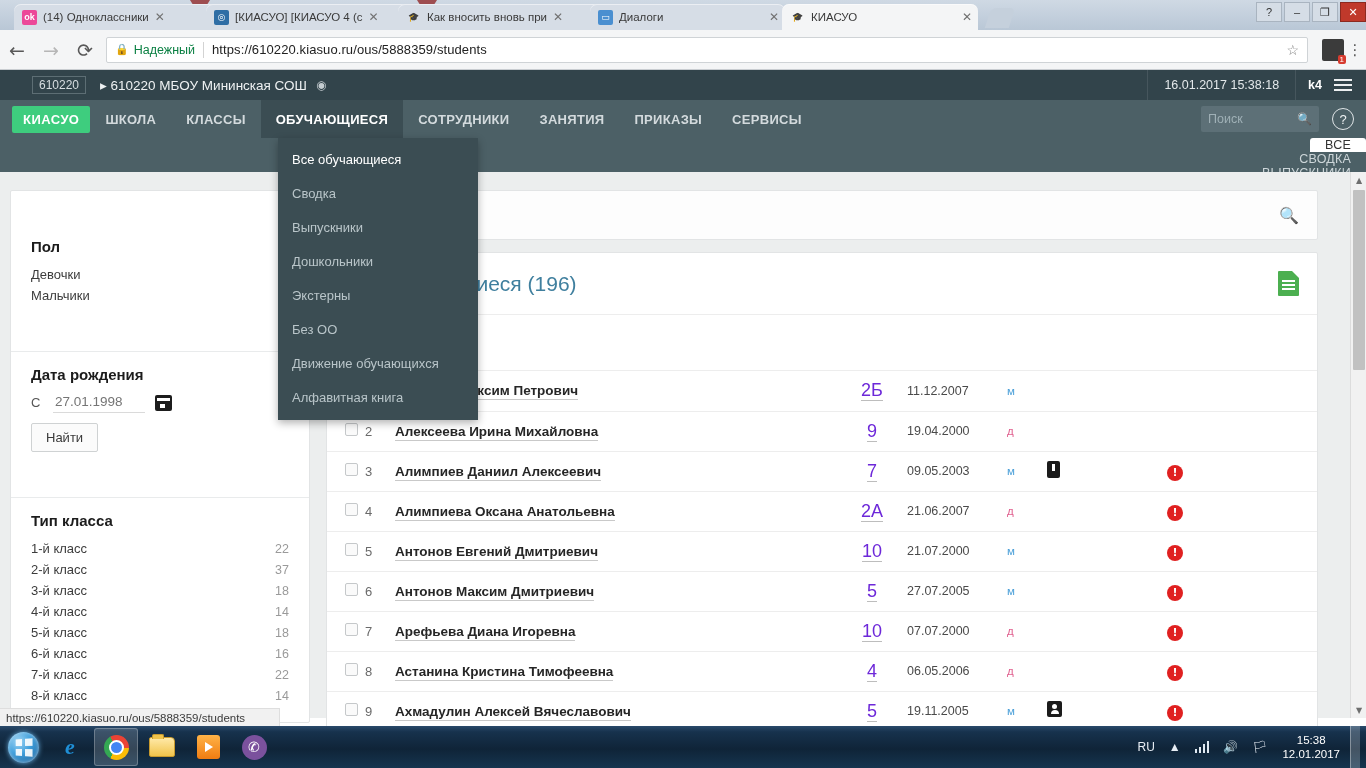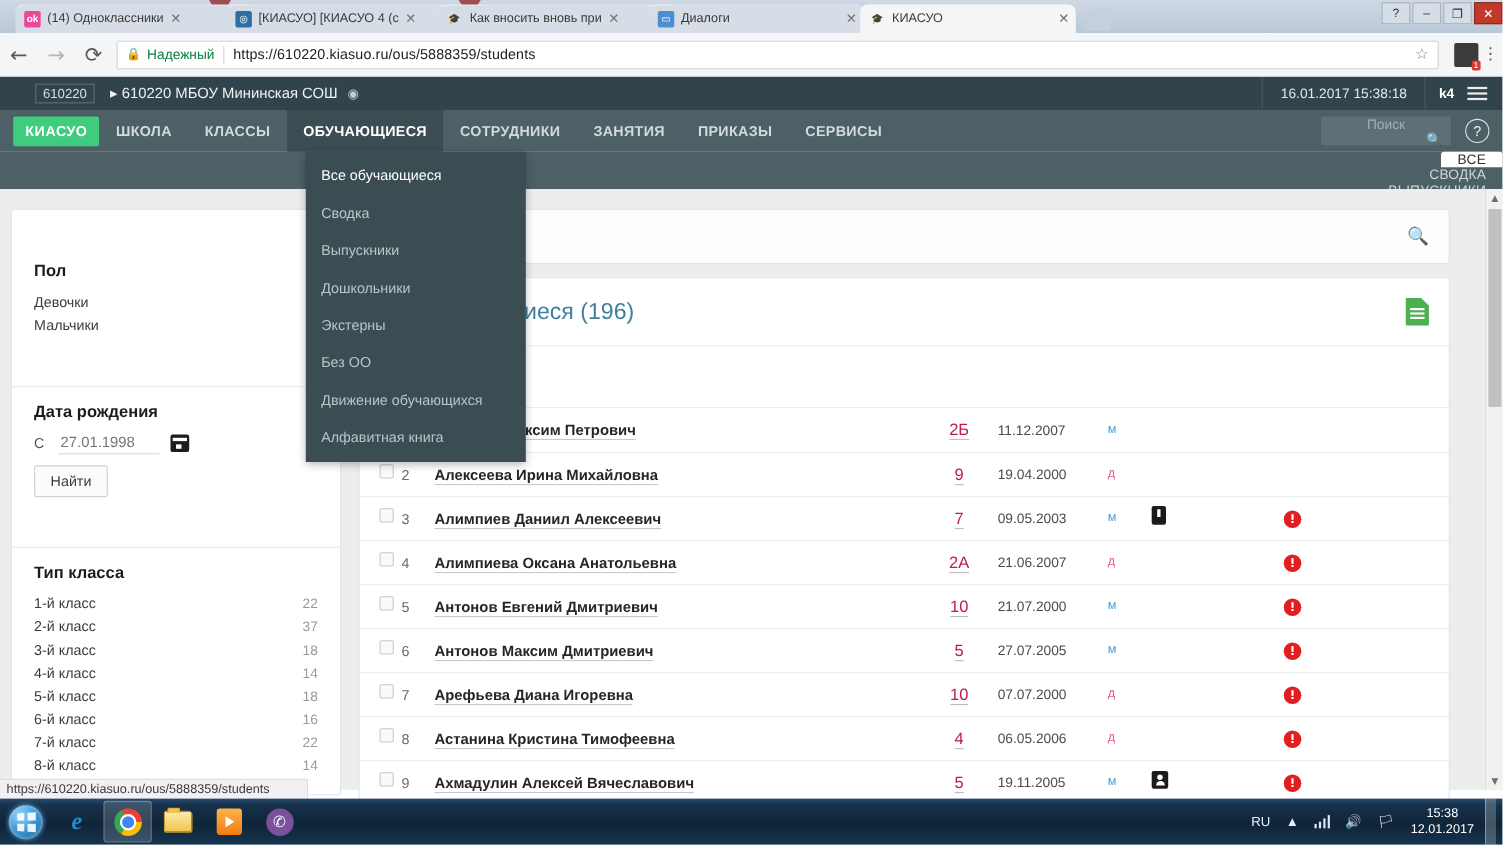--- a/index.html
+++ b/index.html
@@ -125,21 +125,21 @@
   }
   .nav-item {
     padding:0 15px; height:38px; display:flex; align-items:center;
     font-size:13px; font-weight:bold; letter-spacing:.3px; color:#d3dadd;
   }
   .nav-item.open { background:#3b4d53; color:#ffffff; }
   .nav-right { margin-left:auto; display:flex; align-items:center; padding-right:12px; }
   .search-box {
     width:118px; height:26px; background:#5d7077; border-radius:2px;
     display:flex; align-items:center; padding:0 7px;
-    color:#9fb0b6; font-size:12.5px;flex-direction:column;
+    color:#9fb0b6; font-size:12.5px;
   }
   .search-box .magn { margin-left:auto; font-size:12px; color:#9fb0b6; }
   .help-circle {
     width:22px;height:22px;border:1.7px solid #dfe5e7;border-radius:50%;
     margin-left:13px;display:flex;align-items:center;justify-content:center;
     color:#eef2f3;font-size:13px;
   }
 
   
   .app-subnav {
@@ -240,21 +240,21 @@
     background:#e7e9ea; color:#b4b8ba; border:none; border-radius:2px;
     font-size:12.5px; letter-spacing:.4px; padding:9px 16px; font-family:inherit;
   }
 
   table.students { width:100%; border-collapse:collapse; }
   table.students td { border-bottom:1px solid #ededed; height:40px; vertical-align:middle; }
   .c-chk { width:38px; padding-left:18px; }
   .c-num { width:30px; font-size:13px; color:#6a6a6a; }
   .c-name { font-size:13.5px; font-weight:bold; color:#262626; }
   .c-name span { border-bottom:1px solid #c9c9c9; padding-bottom:1px; }
-  .c-class { width:70px; text-align:center; font-size:15px; color:#be185d; }
+  .c-class { width:70px; text-align:center; font-size:18px; color:#6d28d9; }
   .c-class span { border-bottom:1px solid #bdbdbd; }
   .c-date { width:100px; font-size:12.5px; color:#4a4a4a; }
   .c-sex  { width:40px; font-size:11.5px; }
   .sex-m { color:#4a9fd8; }
   .sex-d { color:#e0608f; }
   .c-ico  { width:120px; }
   .c-warn { width:150px; text-align:left; }
   .chk {
     width:13px;height:13px;border:1px solid #c5c8ca;background:#fafafa;border-radius:2px;
     display:inline-block;

